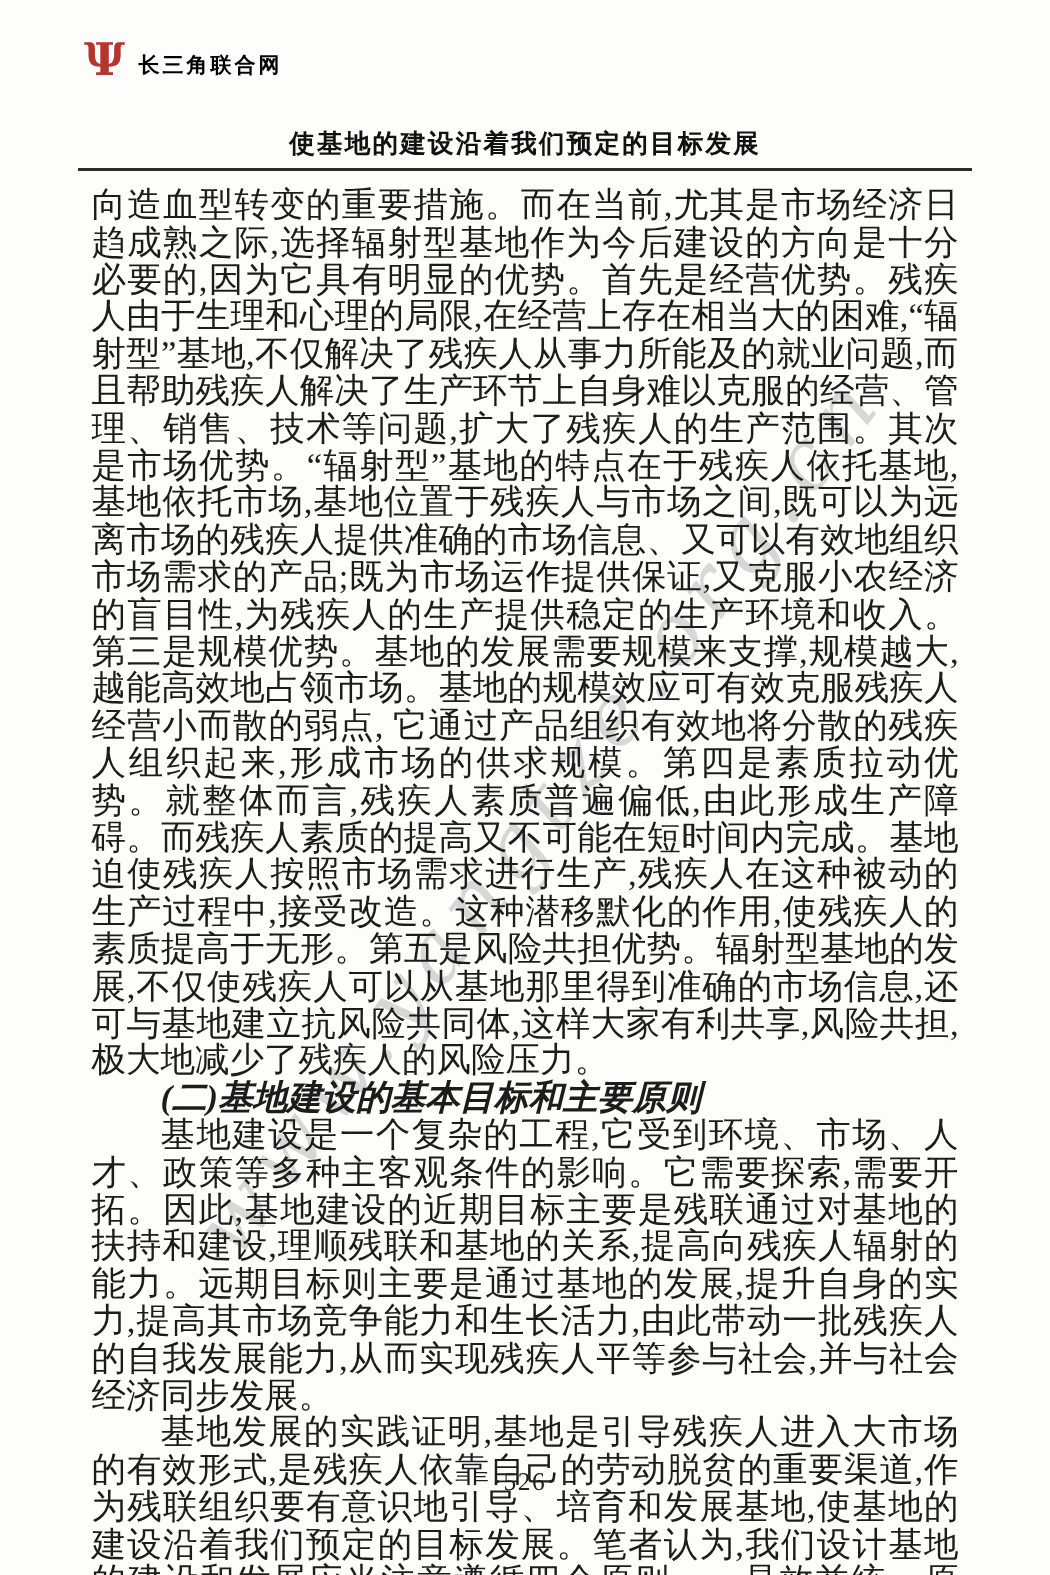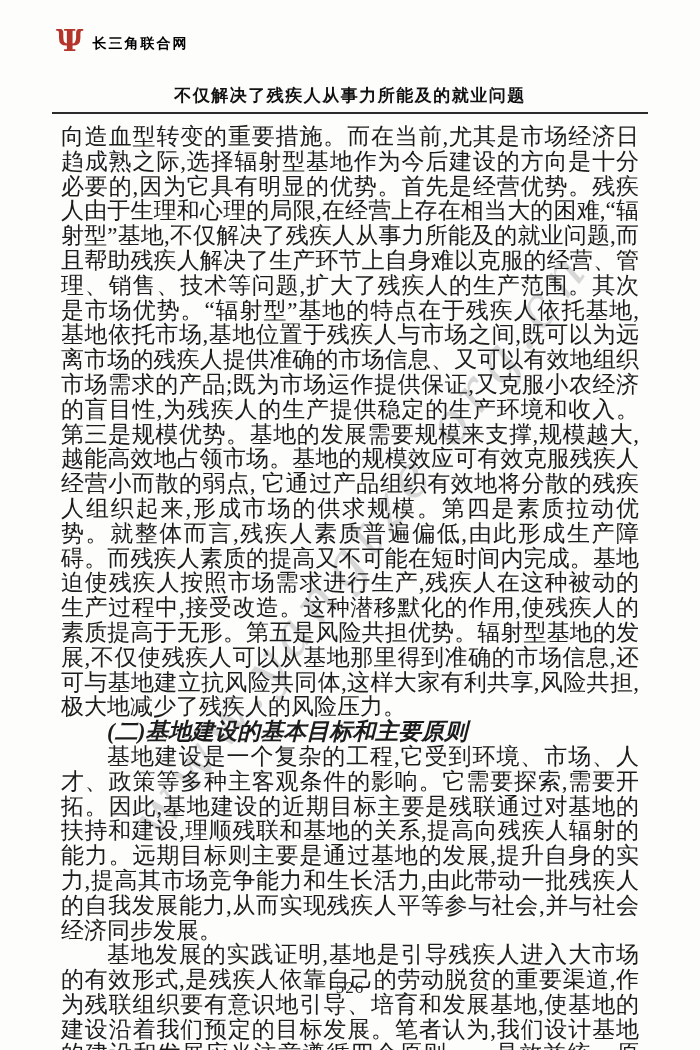--- a/index.html
+++ b/index.html
@@ -90,21 +90,21 @@
 </head>
 <body>
 
 <div class="page">
 
   <header>
     <div class="logo">
       <span class="logo-icon">Ψ</span>
       <span class="logo-text">长三角联合网</span>
     </div>
-    <h1 class="doc-title">不仅解决了残疾人从事力所能及的就业问题</h1>
+    <h1 class="doc-title">使基地的建设沿着我们预定的目标发展</h1>
     <div class="title-rule"></div>
   </header>
 
   <div class="watermark">www.yangtze.org.cn</div>
 
   <main class="content">
     <p class="para">向造血型转变的重要措施。而在当前,尤其是市场经济日趋成熟之际,选择辐射型基地作为今后建设的方向是十分必要的,因为它具有明显的优势。首先是经营优势。残疾人由于生理和心理的局限,在经营上存在相当大的困难,“辐射型”基地,不仅解决了残疾人从事力所能及的就业问题,而且帮助残疾人解决了生产环节上自身难以克服的经营、管理、销售、技术等问题,扩大了残疾人的生产范围。其次是市场优势。“辐射型”基地的特点在于残疾人依托基地,基地依托市场,基地位置于残疾人与市场之间,既可以为远离市场的残疾人提供准确的市场信息、又可以有效地组织市场需求的产品;既为市场运作提供保证,又克服小农经济的盲目性,为残疾人的生产提供稳定的生产环境和收入。第三是规模优势。基地的发展需要规模来支撑,规模越大,越能高效地占领市场。基地的规模效应可有效克服残疾人经营小而散的弱点, 它通过产品组织有效地将分散的残疾人组织起来,形成市场的供求规模。第四是素质拉动优势。就整体而言,残疾人素质普遍偏低,由此形成生产障碍。而残疾人素质的提高又不可能在短时间内完成。基地迫使残疾人按照市场需求进行生产,残疾人在这种被动的生产过程中,接受改造。这种潜移默化的作用,使残疾人的素质提高于无形。第五是风险共担优势。辐射型基地的发展,不仅使残疾人可以从基地那里得到准确的市场信息,还可与基地建立抗风险共同体,这样大家有利共享,风险共担,极大地减少了残疾人的风险压力。</p>
     <p class="para subheading">(二)基地建设的基本目标和主要原则</p>
     <p class="para indent">基地建设是一个复杂的工程,它受到环境、市场、人才、政策等多种主客观条件的影响。它需要探索,需要开拓。因此,基地建设的近期目标主要是残联通过对基地的扶持和建设,理顺残联和基地的关系,提高向残疾人辐射的能力。远期目标则主要是通过基地的发展,提升自身的实力,提高其市场竞争能力和生长活力,由此带动一批残疾人的自我发展能力,从而实现残疾人平等参与社会,并与社会经济同步发展。</p>
     <p class="para indent">基地发展的实践证明,基地是引导残疾人进入大市场的有效形式,是残疾人依靠自己的劳动脱贫的重要渠道,作为残联组织要有意识地引导、培育和发展基地,使基地的建设沿着我们预定的目标发展。笔者认为,我们设计基地的建设和发展应当注意遵循四个原则。一是效益统一原则。基地建设必须经济效益与社会效益相兼顾。市场经济条件下,扶贫力度的加大有赖于基地经济效益的增强,基地如果没有经济效益,扶持就没有物质基础;而基地如果不扶持残疾人脱贫,对残联而言,其存在也就没有必要。二是市场需求原则。基地的经营毕竟是市场行为, 必须符合经济规律才能生存和发展, 残联要从本地实际出发,通过引导、支持、协调、服务,帮助基地形成符合市场经济规律的运行机制</p>

